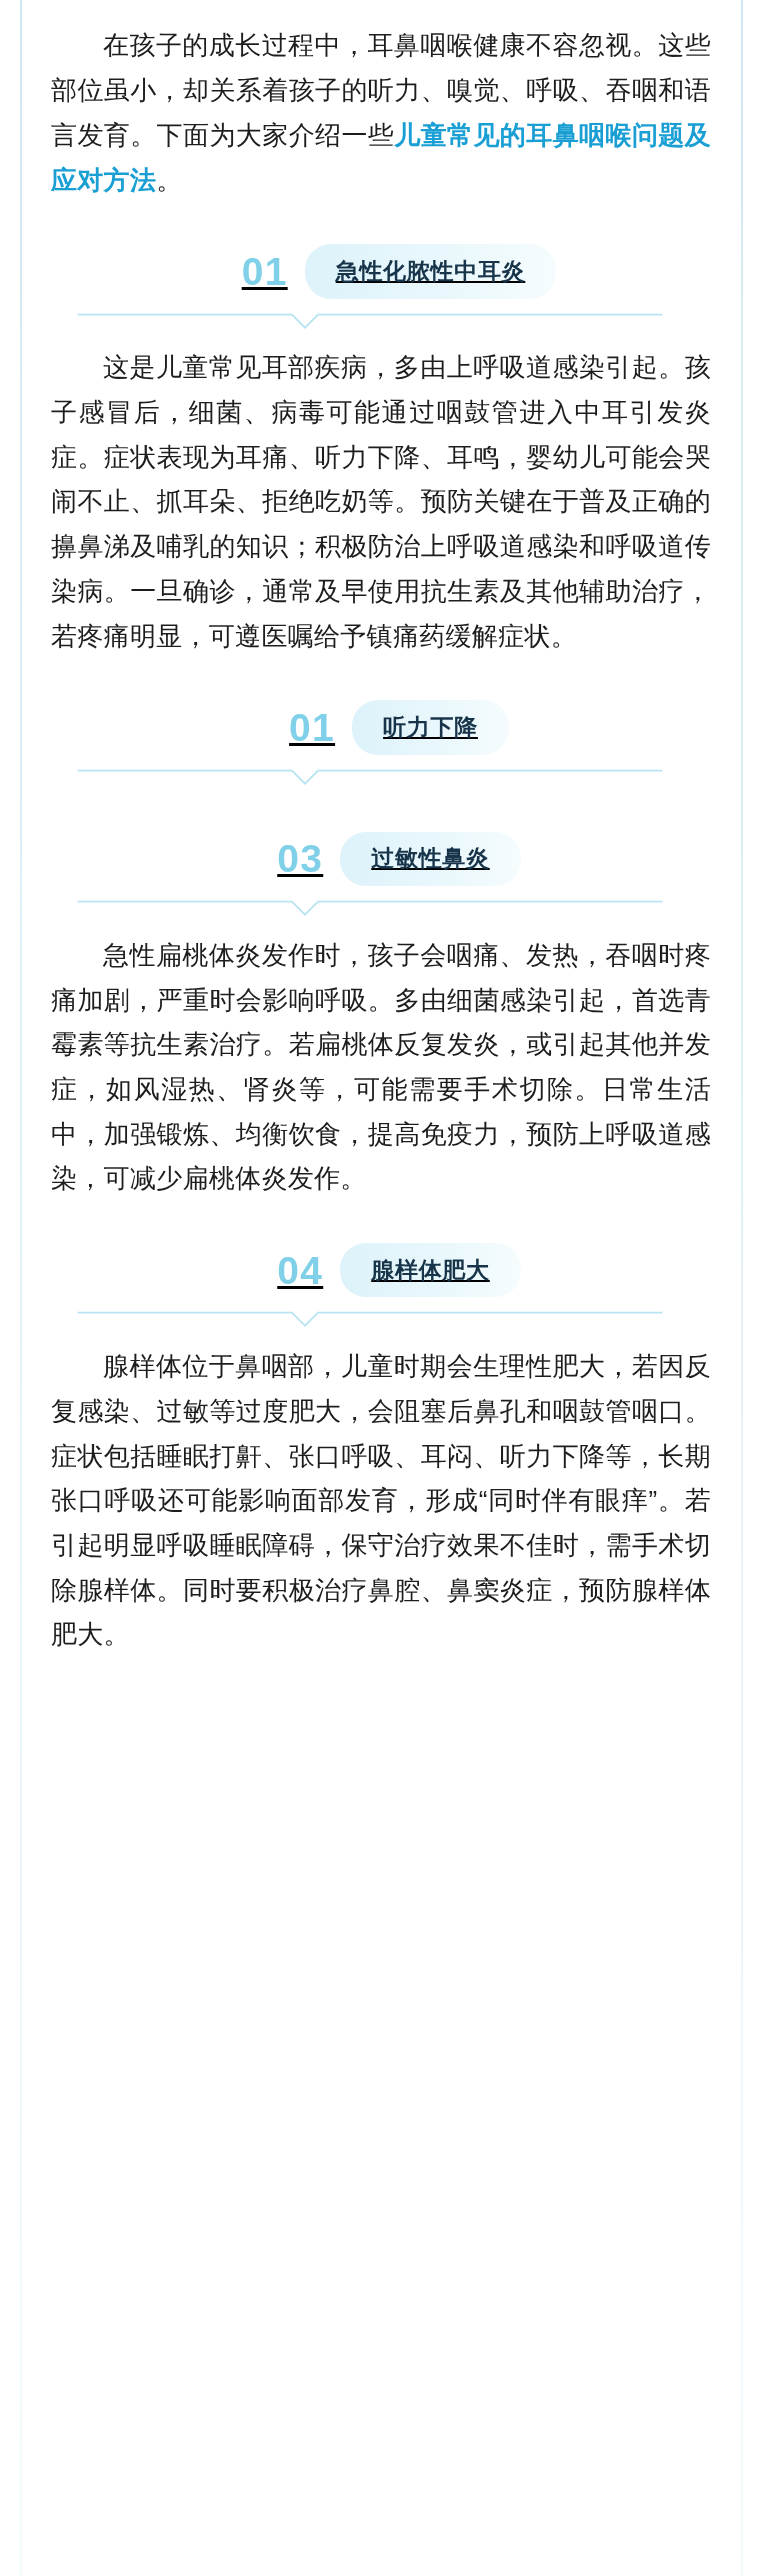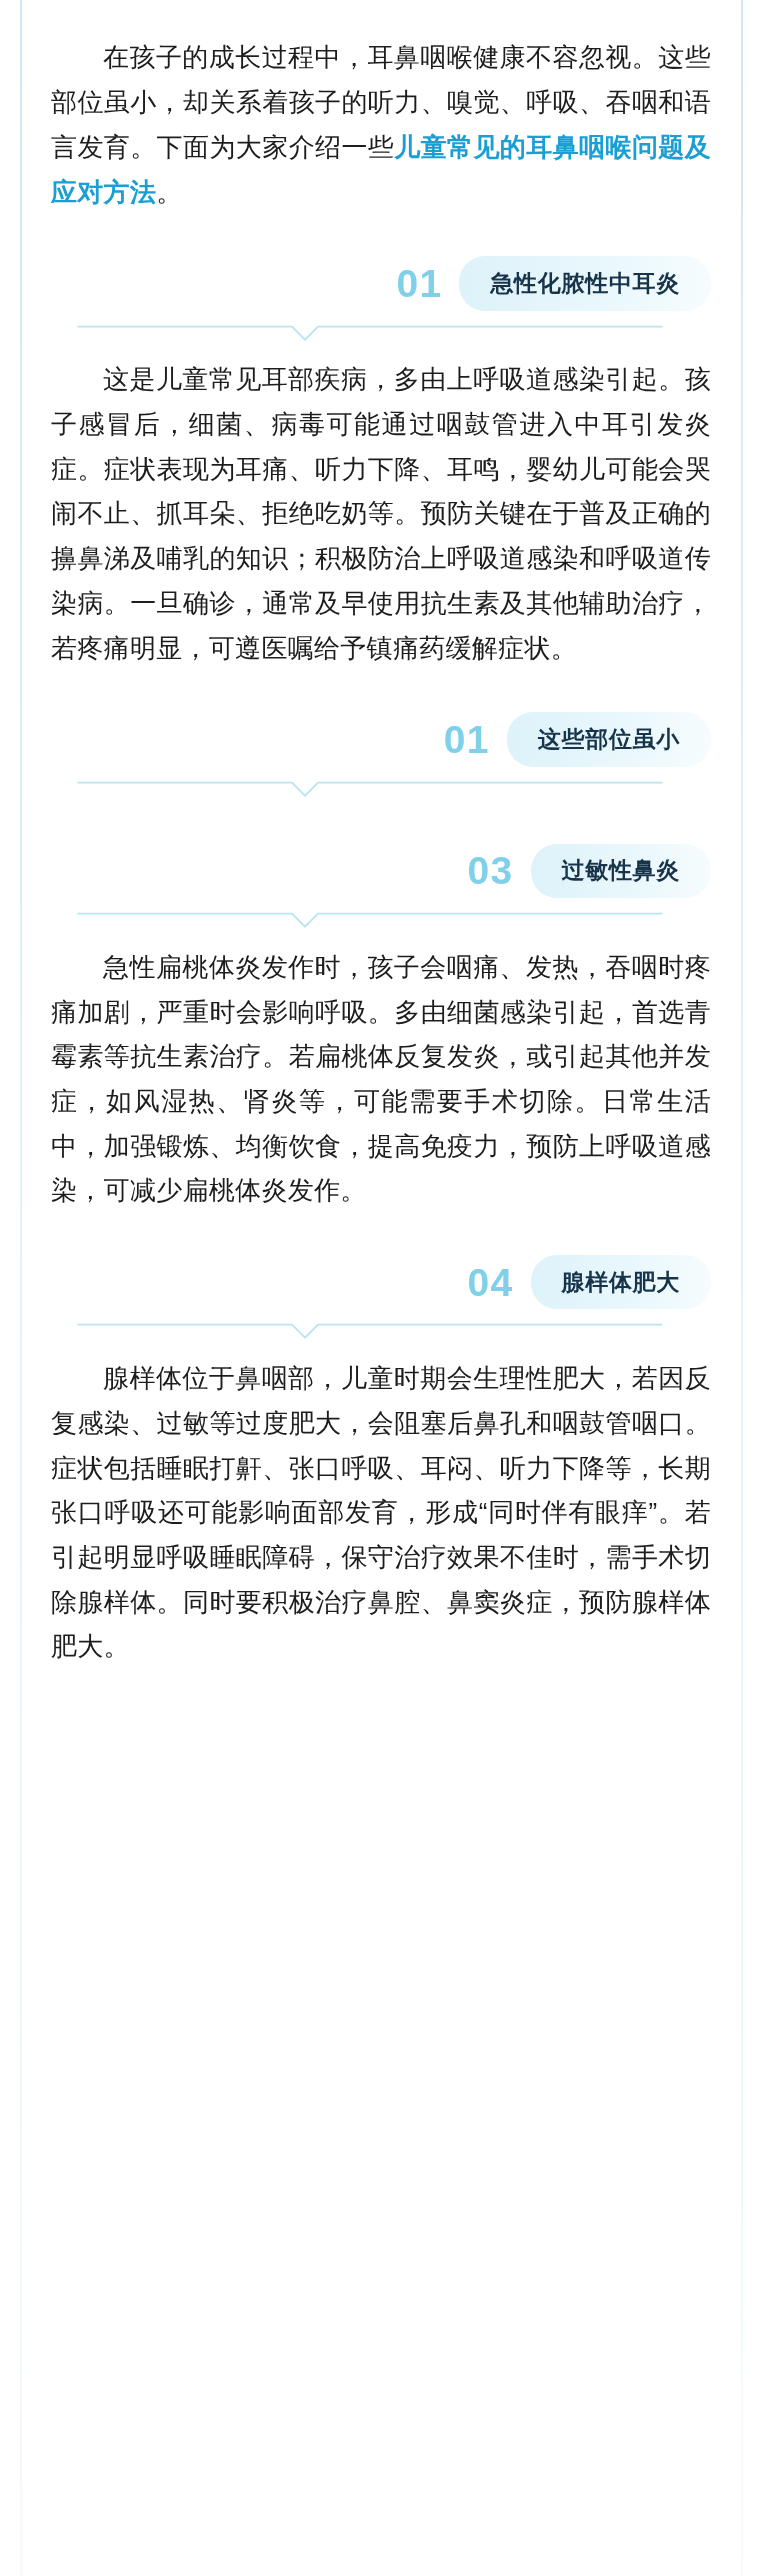--- a/index.html
+++ b/index.html
@@ -11,21 +11,21 @@
     width: 762px;
     font-family: "Liberation Sans", sans-serif;
     -webkit-font-smoothing: antialiased;
   }
   .page {
     position: relative;
     width: 762px;
     min-height: 2576px;
     background: #ffffff;
     box-sizing: border-box;
-    padding: 12px 0 39px 0;
+    padding: 0 0 39px 0;
     overflow: hidden;
   }
   
   .edge-rule {
     position: absolute;
     top: 0;
     bottom: 0;
     width: 2px;
     background: linear-gradient(to bottom, #cfe9f2 0%, #e6f4f9 60%, #f4fbfd 100%);
   }
@@ -54,22 +54,23 @@
 
   .intro {
     padding-top: 23.4px;
   }
 
   
   .section-head {
     margin: 42px 0 13px 0;
     display: flex;
     align-items: center;
-    justify-content: flex-end;
+    justify-content: center;
     padding-left: 36px;
+    text-decoration: underline;
   }
   .sec-num {
     font-size: 39px;
     font-weight: bold;
     color: #7fd0e8;
     letter-spacing: 1.3px;
     margin-right: 17px;
     line-height: 1;
     font-family: "Liberation Sans", sans-serif;
   }
@@ -119,21 +120,21 @@
         <svg width="586" height="19.5" viewBox="0 0 900 30" fill="none" xmlns="http://www.w3.org/2000/svg" aria-hidden="true">
           <path d="M0 4 H330 L350 24 L370 4 H900" stroke="#b9e4f2" stroke-width="3" fill="none"></path>
         </svg>
       </div>
       <p class="para section-body">这是儿童常见耳部疾病，多由上呼吸道感染引起。孩子感冒后，细菌、病毒可能通过咽鼓管进入中耳引发炎症。症状表现为耳痛、听力下降、耳鸣，婴幼儿可能会哭闹不止、抓耳朵、拒绝吃奶等。预防关键在于普及正确的擤鼻涕及哺乳的知识；积极防治上呼吸道感染和呼吸道传染病。一旦确诊，通常及早使用抗生素及其他辅助治疗，若疼痛明显，可遵医嘱给予镇痛药缓解症状。</p>
     </div>
 
     <div class="section">
       <div class="section-head">
         <span class="sec-num">01</span>
-        <span class="sec-pill">这些部位虽小</span>
+        <span class="sec-pill">听力下降</span>
       </div>
       <div class="sec-divider">
         <svg width="586" height="19.5" viewBox="0 0 900 30" fill="none" xmlns="http://www.w3.org/2000/svg" aria-hidden="true">
           <path d="M0 4 H330 L350 24 L370 4 H900" stroke="#b9e4f2" stroke-width="3" fill="none"></path>
         </svg>
       </div>
     </div>
 
     <div class="section">
       <div class="section-head">

